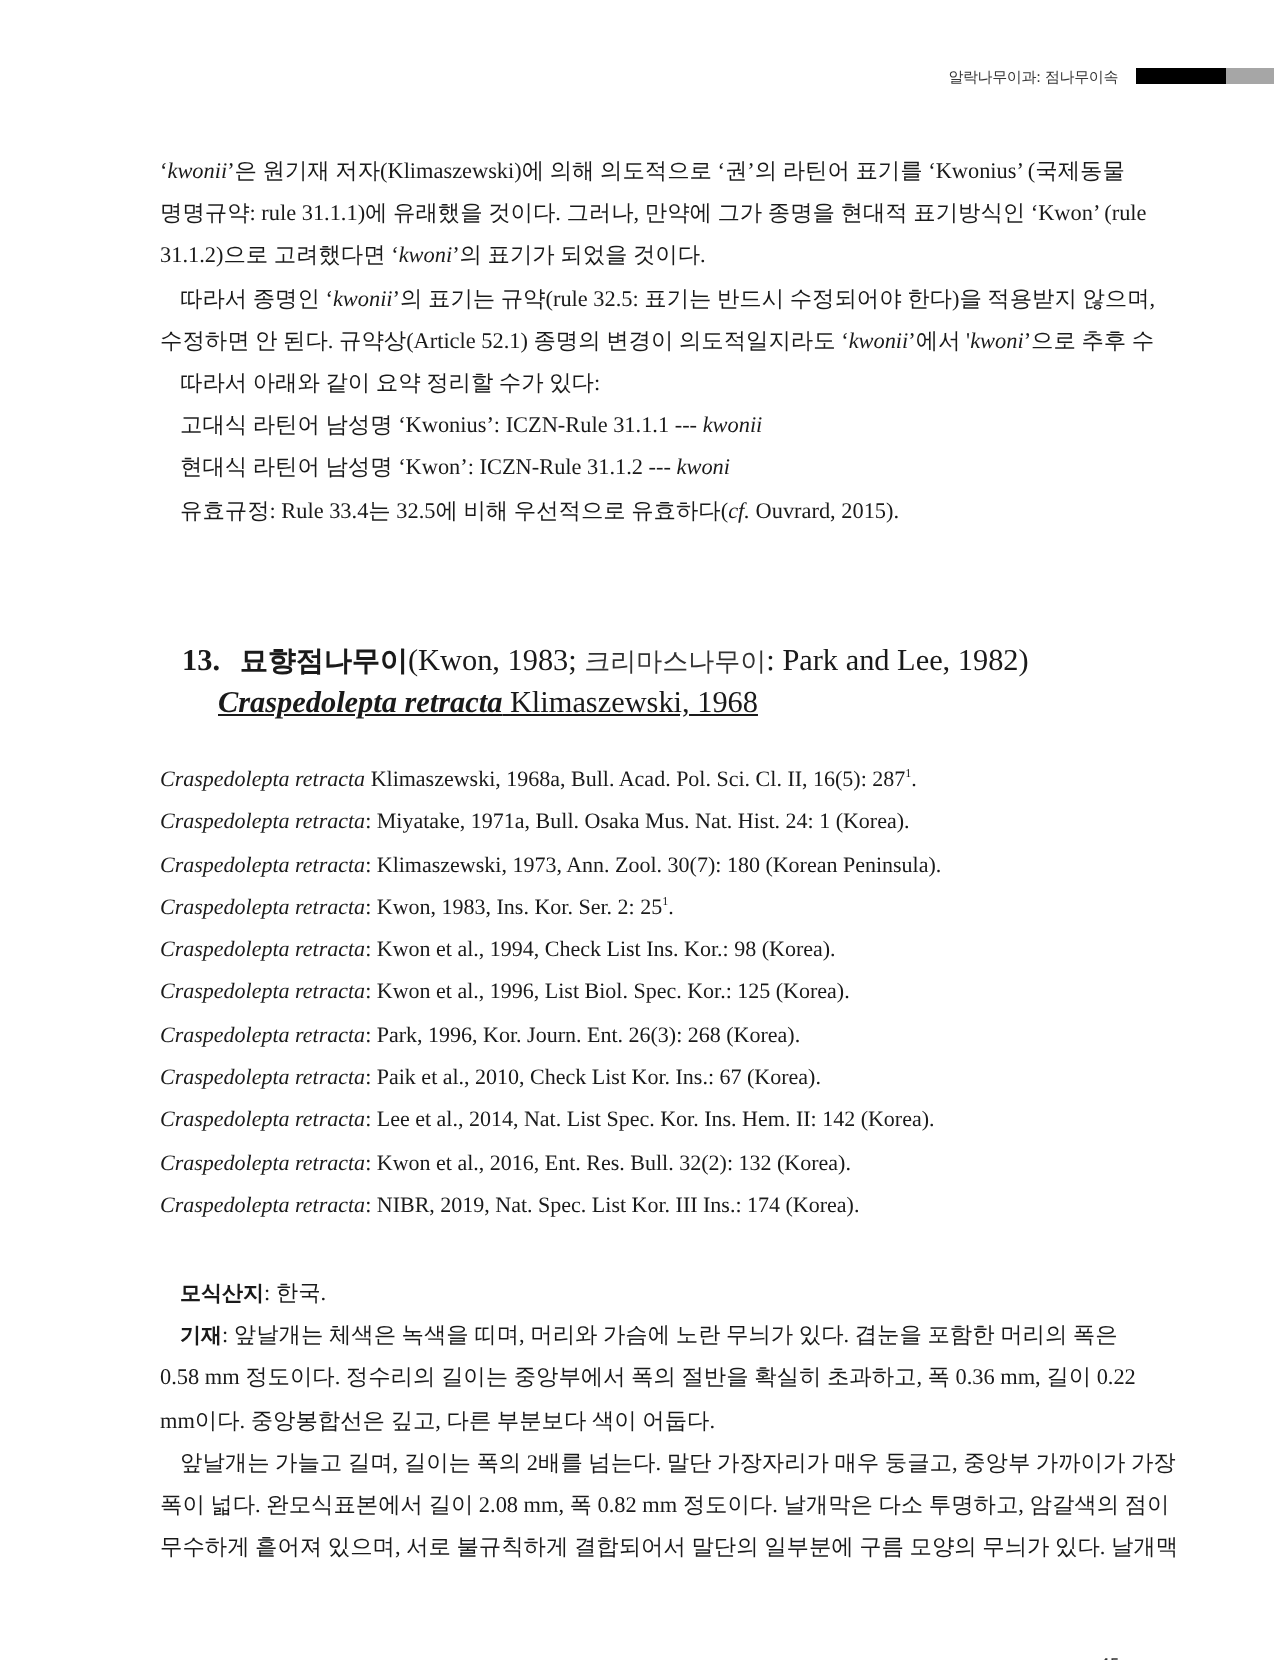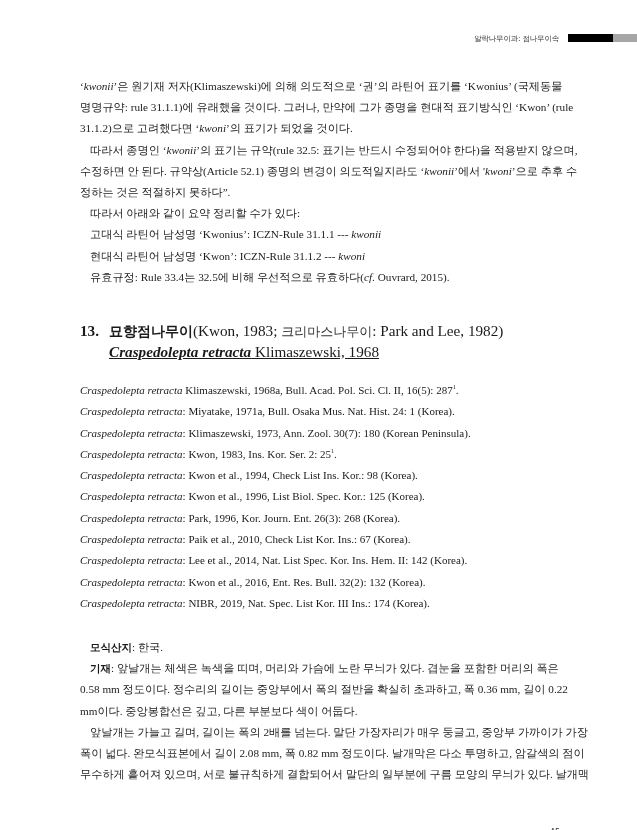--- a/index.html
+++ b/index.html
@@ -22,21 +22,21 @@
       font-size: 11.2px; line-height: 21.2px; text-align: justify;
       text-align-last: left; white-space: nowrap;
     }
     .p.justify-line { text-align-last: justify; }
     .indent { padding-left: 10px; }
     .italic { font-style: italic; }
     .bold { font-weight: bold; }
     sup { font-size: 6px; vertical-align: super; line-height: 0; }
 
     .heading { position: absolute; left: 80px; top: 321px; width: 480px; }
-    .heading .h-line1 { font-size: 15.2px; line-height: 20px; white-space: nowrap; }
+    .heading .h-line1 { font-size: 15.2px; line-height: 20px; white-space: nowrap; margin-left: 11px; }
     .heading .h-num { font-weight: bold; display: inline-block; width: 29px; }
     .heading .h-kor { font-family: "DejaVu Sans", sans-serif; font-weight: bold; font-size: 14px; }
     .heading .h-rest { font-weight: normal; }
     .heading .h-rest .kor-light { font-family: "DejaVu Sans", sans-serif; font-size: 13px; color: #333; }
     .heading .h-line2 { font-size: 15.2px; line-height: 20px; padding-left: 29px; white-space: nowrap; text-decoration: underline; }
 
     .synonyms { position: absolute; left: 80px; top: 380px; width: 476px; }
     .syn { font-size: 11px; line-height: 21.3px; white-space: nowrap; }
 
     .desc { position: absolute; left: 80px; top: 637px; width: 476px; }
@@ -54,21 +54,20 @@
   <span class="bar-grey"></span>
 </div>
 
 <div class="content">
   <div class="p justify-line"><span>‘</span><span class="italic">kwonii</span><span>’은 원기재 저자(Klimaszewski)에 의해 의도적으로 ‘권’의 라틴어 표기를 ‘Kwonius’ (국제동물</span></div>
   <div class="p justify-line">명명규약: rule 31.1.1)에 유래했을 것이다. 그러나, 만약에 그가 종명을 현대적 표기방식인 ‘Kwon’ (rule</div>
   <div class="p"><span>31.1.2)으로 고려했다면 ‘</span><span class="italic">kwoni</span><span>’의 표기가 되었을 것이다.</span></div>
 
   <div class="p justify-line indent"><span>따라서 종명인 ‘</span><span class="italic">kwonii</span><span>’의 표기는 규약(rule 32.5: 표기는 반드시 수정되어야 한다)을 적용받지 않으며,</span></div>
   <div class="p justify-line"><span>수정하면 안 된다. 규약상(Article 52.1) 종명의 변경이 의도적일지라도 ‘</span><span class="italic">kwonii</span><span>’에서 '</span><span class="italic">kwoni</span><span>’으로 추후 수</span></div>
-  <div class="p">정하는 것은 적절하지 못하다”.</div>
 
   <div class="p indent">따라서 아래와 같이 요약 정리할 수가 있다:</div>
   <div class="p indent"><span>고대식 라틴어 남성명 ‘Kwonius’: ICZN-Rule 31.1.1 --- </span><span class="italic">kwonii</span></div>
   <div class="p indent"><span>현대식 라틴어 남성명 ‘Kwon’: ICZN-Rule 31.1.2 --- </span><span class="italic">kwoni</span></div>
   <div class="p indent"><span>유효규정: Rule 33.4는 32.5에 비해 우선적으로 유효하다(</span><span class="italic">cf.</span><span> Ouvrard, 2015).</span></div>
 </div>
 
 <div class="heading">
   <div class="h-line1">
     <span class="h-num">13.</span><span class="h-kor">묘향점나무이</span><span class="h-rest"><span>(Kwon, 1983; </span><span class="kor-light">크리마스나무이</span><span>: Park and Lee, 1982)</span></span>

